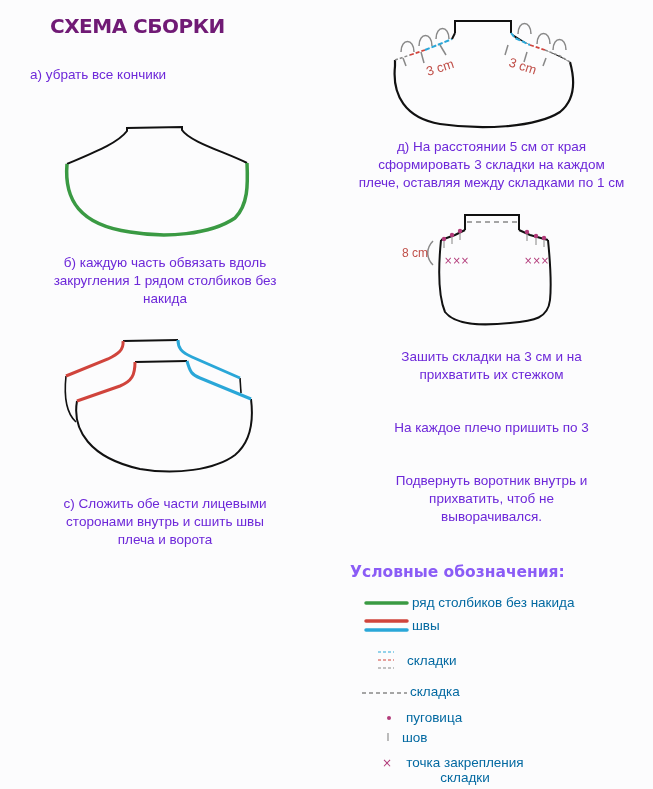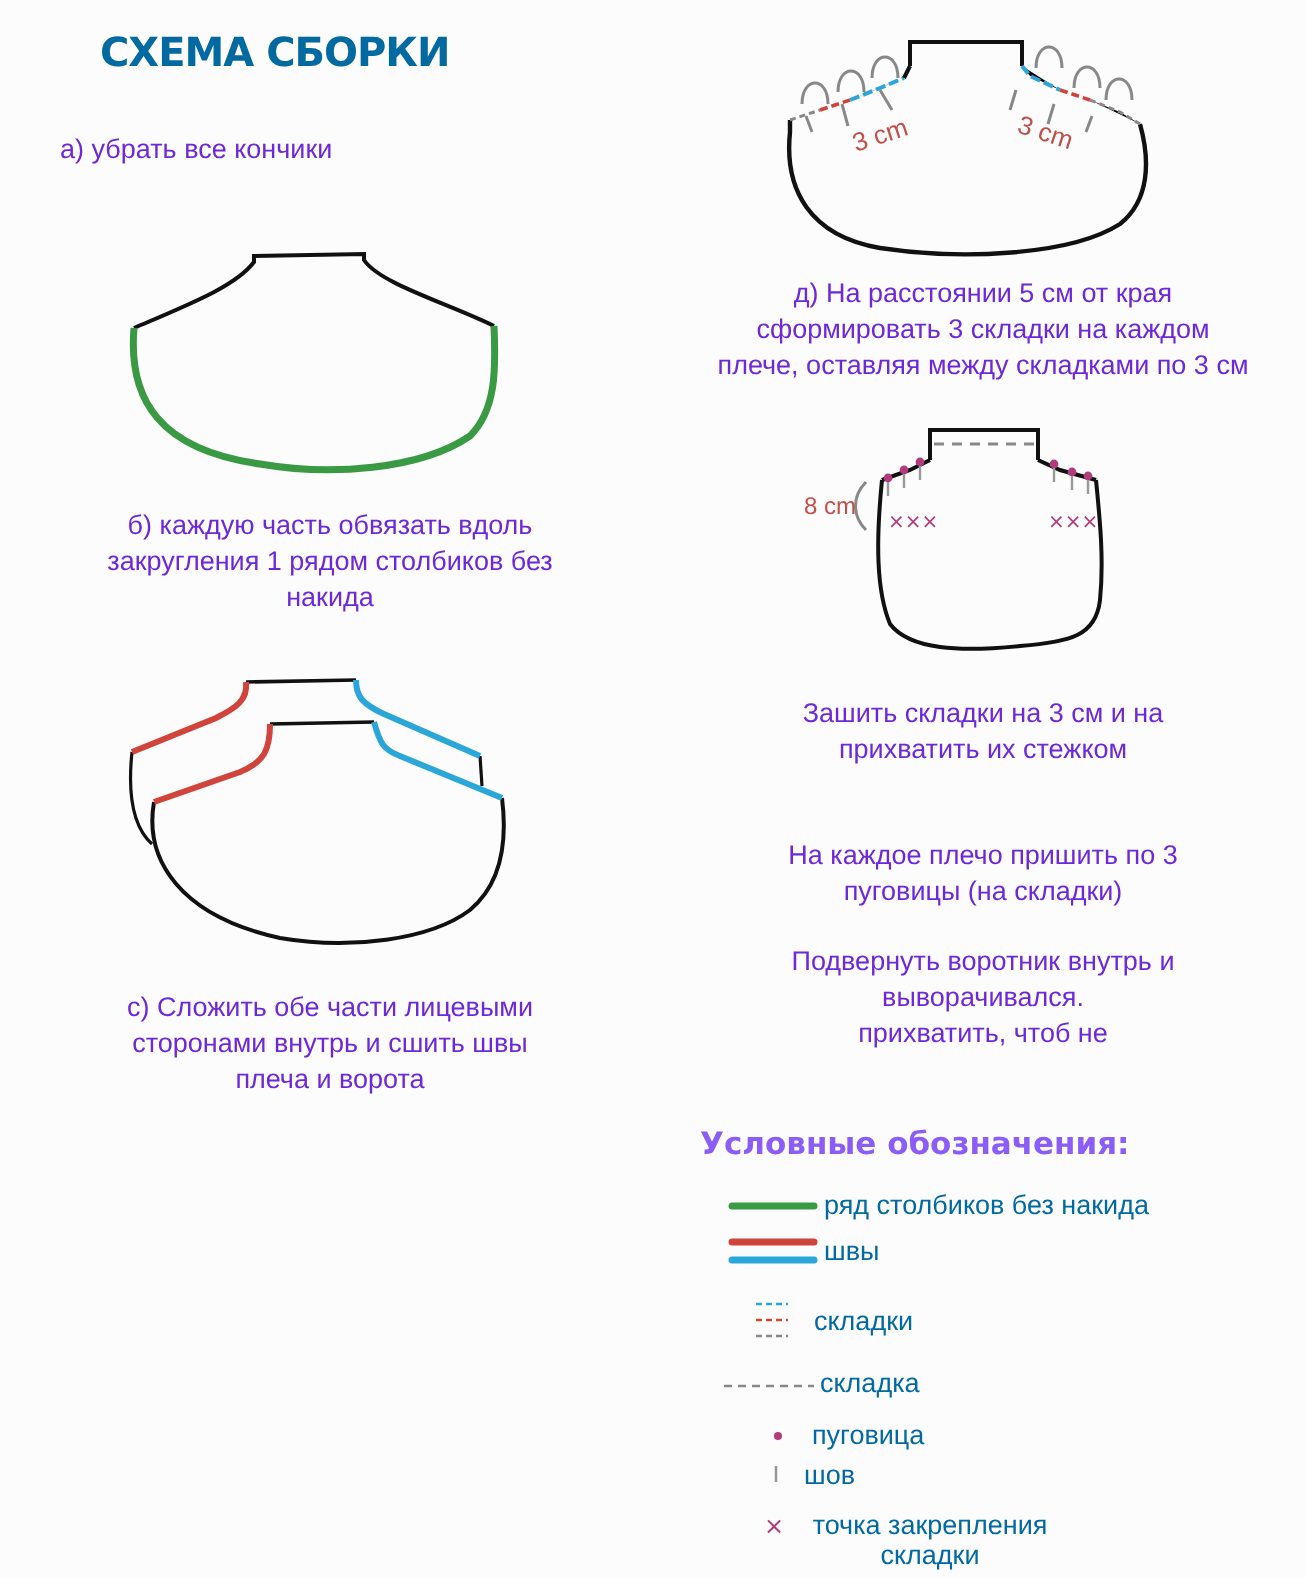--- a/index.html
+++ b/index.html
@@ -1,18 +1,18 @@
 <!DOCTYPE html>
 <html><head>
 <meta charset="utf-8">
 <style>
   html,body{margin:0;padding:0;}
   body{width:653px;height:789px;background:#fcfcfd;position:relative;overflow:hidden;font-family:"Liberation Sans",sans-serif;color:#222;}
   .abs{position:absolute;}
-  .title{left:50px;top:14px;width:190px;font-family:"DejaVu Sans",sans-serif;font-weight:bold;font-size:20px;color:#0369a1;letter-spacing:-0.5px;}
+  .title{left:50px;top:14px;width:190px;font-family:"DejaVu Sans",sans-serif;font-weight:bold;font-size:20px;color:#701a75;letter-spacing:-0.5px;}
   .txt{font-size:13.5px;line-height:18px;color:#6d28d9;}
   .ctr{text-align:center;}
   svg{position:absolute;overflow:visible;}
   .legend-title{left:350px;top:563px;font-family:"DejaVu Sans",sans-serif;font-weight:bold;font-size:15.5px;color:#8b5cf6;}
   .leg{font-size:13.5px;color:#0369a1;}
 </style>
 </head>
 <body>
 
 <div class="abs title">СХЕМА СБОРКИ</div>
@@ -76,21 +76,21 @@
       <path d="M527,52 L524,62"></path>
     <path d="M553,50 C553,36 566,36 566,50"></path>
       <path d="M546,58 L543,66"></path>
   </g>
   <text x="428" y="76" fill="#c0504a" font-size="13" font-family="Liberation Sans, sans-serif" transform="rotate(-18 428 76)">3 cm</text>
   <text x="508" y="66" fill="#c0504a" font-size="13" font-family="Liberation Sans, sans-serif" transform="rotate(18 508 66)">3 cm</text>
 </svg>
 <div class="abs txt ctr" style="left:330px;top:138px;width:323px;">
   <div>д) На расстоянии 5 см от края</div>
   <div>сформировать 3 складки на каждом</div>
-  <div>плече, оставляя между складками по 3 см</div>
+  <div>плече, оставляя между складками по 1 см</div>
 </div>
 
 <svg style="left:0;top:0;" width="653" height="330">
   <path d="M465,230 L465,215 L519,215 L519,230" fill="none" stroke="#111" stroke-width="2"></path>
   <path d="M467,222 L518,222" stroke="#888" stroke-width="1.5" stroke-dasharray="5,4"></path>
   <path d="M441,240 L455,235 L465,230" fill="none" stroke="#111" stroke-width="2"></path>
   <path d="M519,230 L530,235 L548,240" fill="none" stroke="#111" stroke-width="2"></path>
   <path d="M441,240 C438,270 438,295 445,312 C455,325 480,326 510,323 C535,321 548,318 550,300 C552,280 550,260 548,240" fill="none" stroke="#111" stroke-width="2"></path>
   <path d="M433,241 C426,248 426,258 433,265" fill="none" stroke="#888" stroke-width="1.5"></path>
   <g fill="#b23b7a">
@@ -113,26 +113,25 @@
   <text x="524" y="264" fill="#b23b7a" font-size="10" font-family="DejaVu Sans, sans-serif">×××</text>
   <text x="402" y="257" fill="#c0504a" font-size="12" font-family="Liberation Sans, sans-serif">8 cm</text>
 </svg>
 
 <div class="abs txt ctr" style="left:330px;top:348px;width:323px;">
   <div>Зашить складки на 3 см и на</div>
   <div>прихватить их стежком</div>
 </div>
 <div class="abs txt ctr" style="left:330px;top:419px;width:323px;">
   <div>На каждое плечо пришить по 3</div>
-  <div>пуговицы (на складки)</div>
 </div>
 <div class="abs txt ctr" style="left:330px;top:472px;width:323px;">
   <div>Подвернуть воротник внутрь и</div>
+  <div>прихватить, чтоб не</div>
   <div>выворачивался.</div>
-  <div>прихватить, чтоб не</div>
 </div>
 
 <div class="abs legend-title">Условные обозначения:</div>
 <svg style="left:0;top:0;" width="653" height="789">
   <path d="M366,603 L407,603" stroke="#3a9a43" stroke-width="3.5" stroke-linecap="round"></path>
   <path d="M366,621 L407,621" stroke="#d0443c" stroke-width="3.5" stroke-linecap="round"></path>
   <path d="M366,630 L407,630" stroke="#2aa7d8" stroke-width="3.5" stroke-linecap="round"></path>
   <g stroke-width="1.2">
     <path d="M378,652 L394,652" stroke="#2aa7d8" stroke-dasharray="3,2"></path>
     <path d="M378,660 L394,660" stroke="#d0443c" stroke-dasharray="3,2"></path>

